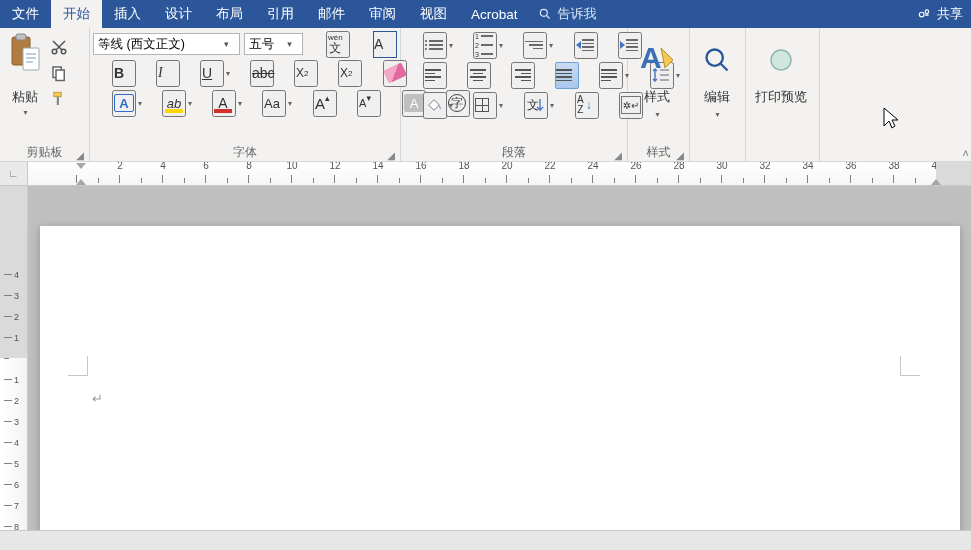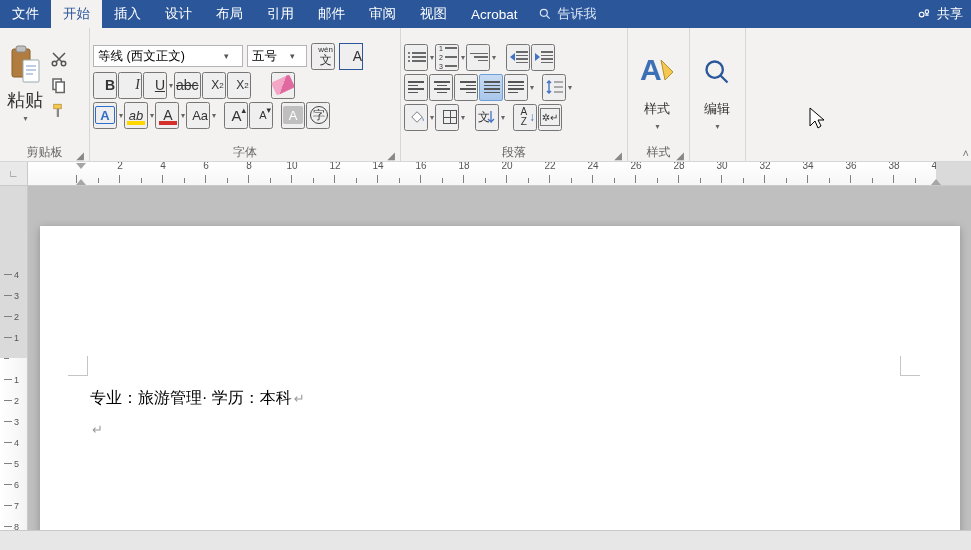--- a/index.html
+++ b/index.html
@@ -56,21 +56,21 @@
     align-items: stretch;
     height: 134px;
     background: #f3f2f1;
     border-bottom: 1px solid #d6d6d6;
     position: relative;
   }
   .group {
     display: flex;
     flex-direction: column;
     border-right: 1px solid #d6d6d6;
-    padding: 16px 3px 0 3px;
+    padding: 4px 3px 0 3px;
     height: 100%;
   }
   .group .body {
     flex: 1;
     display: flex;
     align-items: flex-start;
   }
   .group .label {
     height: 18px;
     display: flex;
@@ -104,21 +104,21 @@
     display: flex;
     flex-direction: column;
     align-items: center;
     gap: 2px;
     width: 44px;
   }
   .clipboard-icon {
     width: 32px; height: 40px;
     position: relative;
   }
-  .paste-label { font-size: 18px; color: #333; margin-top: 2px;}
+  .paste-label { font-size: 13px; color: #333; margin-top: 14px;}
   .clip-col2 {
     display: flex;
     flex-direction: column;
     gap: 4px;
     padding: 4px 0 0 0;
   }
 
   
   .font-body { display: flex; flex-direction: column; gap: 4px; width: 304px; }
   .font-row1 { display: flex; gap: 4px; align-items: center; height: 24px;}
@@ -139,22 +139,22 @@
     width: 22px; height: 22px;
     border: 1px solid #2b579a;
     display: flex; align-items: center; justify-content: center;
     color: #2b579a;
     font-size: 13px;
     cursor: pointer;
   }
   .font-row2, .font-row3 { display: flex; gap: 1px; align-items: center; height: 26px;}
   .fmt-btn {
     min-width: 24px; height: 27px;
-    display: inline-flex; align-items: center; justify-content: flex-end;
-    font-size: 14px; cursor: pointer; color: #333;
+    display: inline-flex; align-items: center; justify-content: flex-start;
+    font-size: 14px; cursor: pointer; color: #333; margin-left: 19px;
   }
   .bold { font-weight: bold; }
   .italic { font-style: italic; font-family: "Times New Roman", serif;}
   .underline { text-decoration: underline; }
   .strike { text-decoration: line-through; }
   .small-dd { padding: 0 0 0 1px; color: #666; font-size: 8px;}
   .subsup { font-size: 12px; position:relative;}
   .eraser-pink {
     width: 20px; height: 14px;
     background: linear-gradient(135deg, #f3a6c6 50%, #e06aa0 50%);
@@ -736,20 +736,33 @@
               <line x1="15" y1="15" x2="21" y2="21"></line>
             </svg>
         </div>
         <div class="bi-label">编辑</div>
         <div class="small-dd">▾</div>
       </div>
     </div>
     <div class="label"></div>
   </div>
 
+  <div class="group" style="width:74px;">
+    <div class="body">
+      <div class="big-btn">
+        <div class="bi-icon">
+          <svg width="30" height="30" viewBox="0 0 30 30">
+              <circle cx="15" cy="15" r="10" fill="#cfe7de" stroke="#8fb8a8" stroke-width="1.5"></circle>
+            </svg>
+        </div>
+        <div class="bi-label">打印预览</div>
+      </div>
+    </div>
+    <div class="label"></div>
+  </div>
 
   <div style="flex:1; position:relative;">
     <svg class="cursor-arrow" style="left:62px; top:78px;" width="18" height="24" viewBox="0 0 18 24">
         <path d="M2 2 L2 20 L7 15 L10 22 L13 20 L10 14 L16 14 Z" fill="#fff" stroke="#000"></path>
       </svg>
   </div>
 
   <div class="collapse-chevron">˄</div>
 </div>
 
@@ -884,20 +897,19 @@
       </div>
       <div class="vt num" style="top: 340px;">
         <span class="n">8</span>
       </div>
     </div>
   <div class="doc-scroll">
     <div class="page">
       <div class="margin-mark-tl"></div>
       <div class="margin-mark-tr"></div>
       <div class="doc-text">
-        <div><span>专业：旅游管理· 学历：本科</span><span class="ret">↵</span></div>
         <div><span class="ret">↵</span></div>
       </div>
     </div>
   </div>
 </div>
 
 <div class="statusbar"></div>
 
 </body></html>

